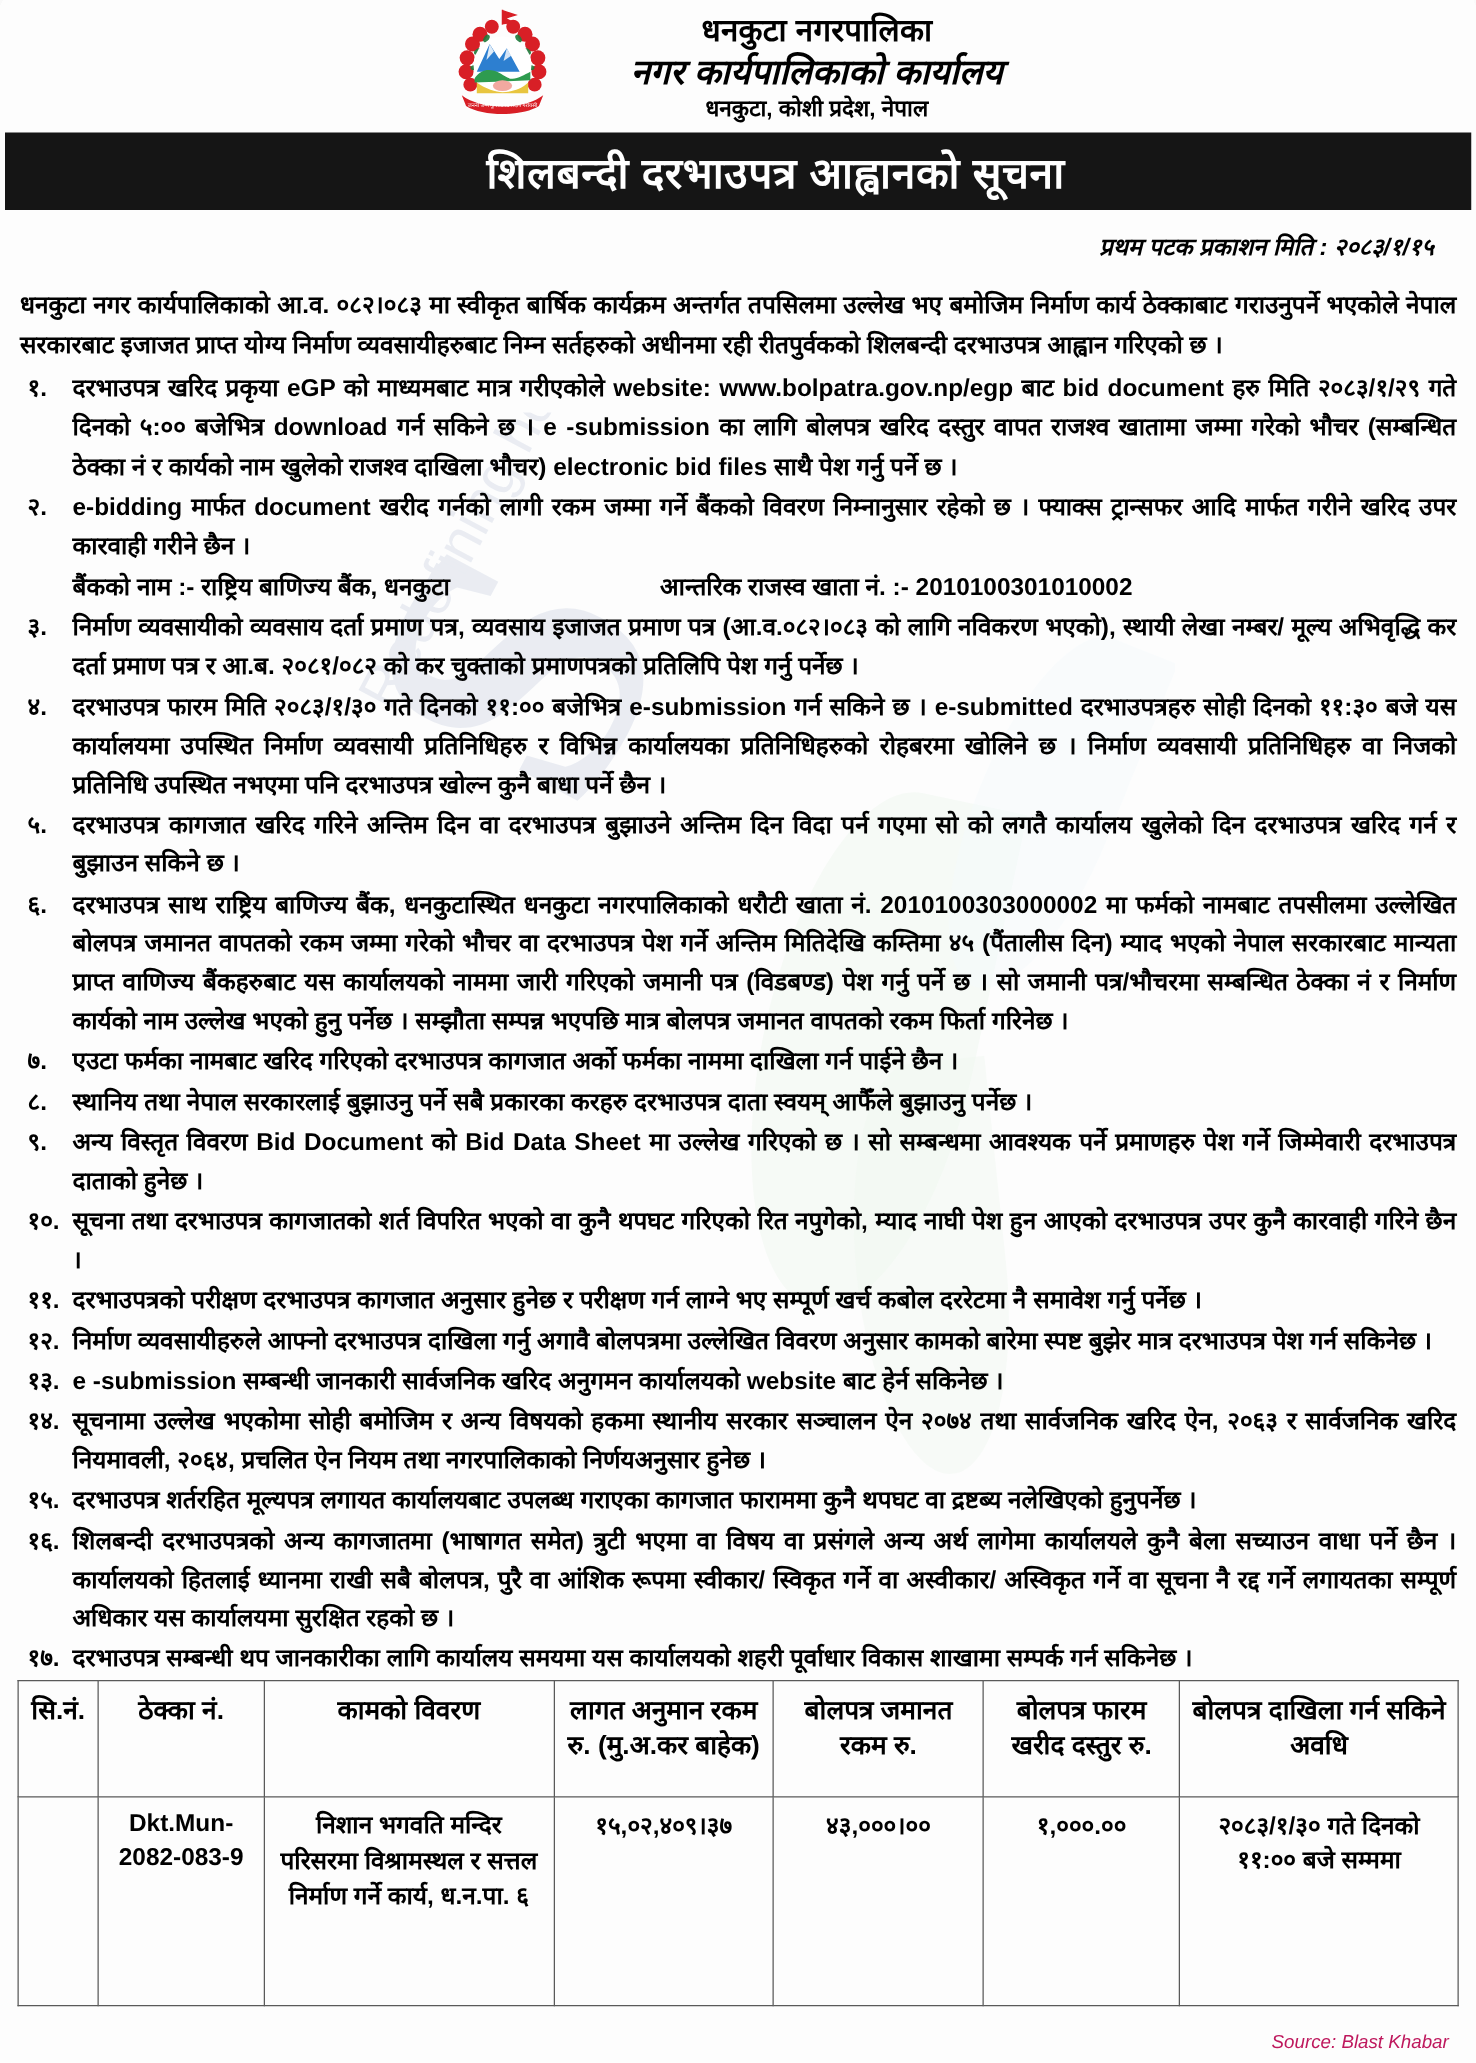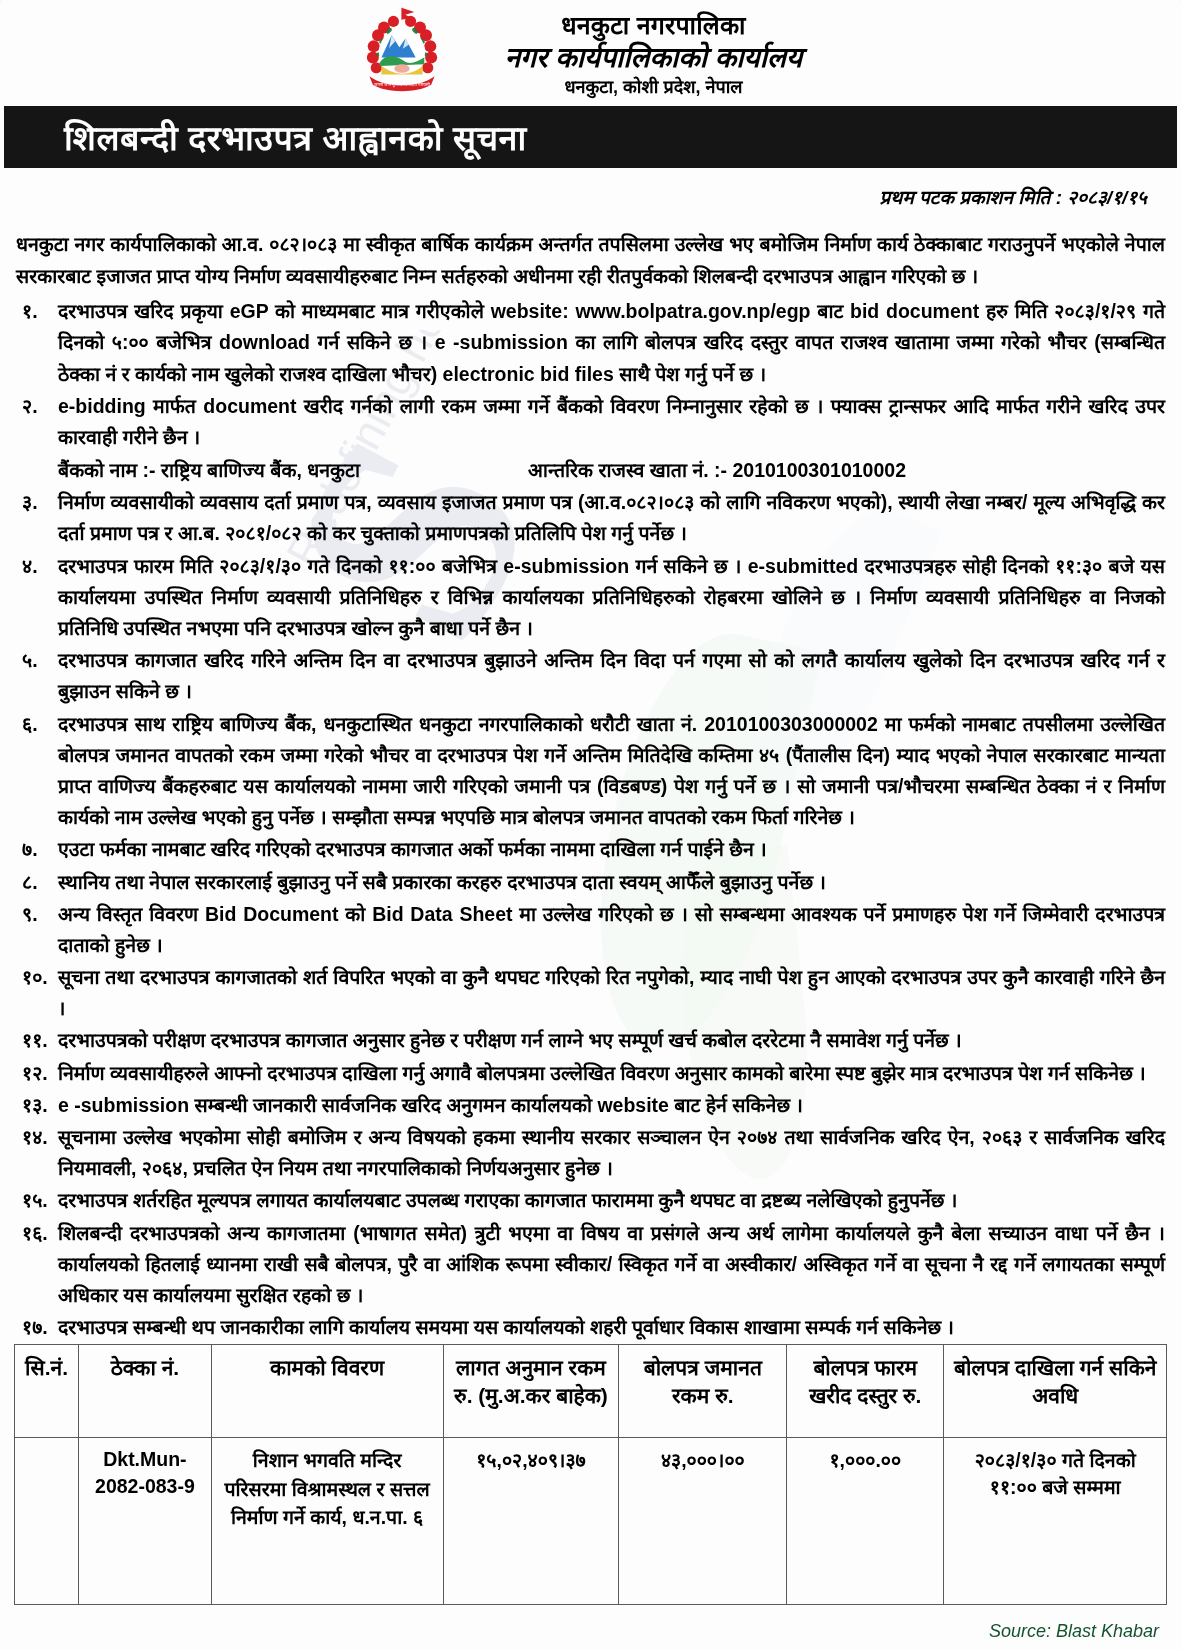--- a/index.html
+++ b/index.html
@@ -63,21 +63,21 @@
   }
   .emblem{width:86px;height:96px;flex:0 0 auto;margin-left:-20px;}
   .org-block{text-align:center;line-height:1.24;}
   .org-l1{font-size:25px;font-weight:bold;font-family:Liberation Sans, sans-serif;letter-spacing:.2px;}
   .org-l2{font-size:28px;font-weight:bold;font-style:italic;font-family:"Liberation Sans",sans-serif;}
   .org-l3{font-size:18px;font-weight:bold;font-family:Liberation Sans, sans-serif;}
 
   .title-bar{
     position:relative;z-index:3;
     background:#151515;color:#fff;
-    height:62px;display:flex;align-items:center;justify-content:flex-start;
+    height:62px;display:flex;align-items:center;justify-content:center;
     margin:0 4px;
   }
   .title-bar .t{
     font-size:34px;font-weight:bold;letter-spacing:.5px;
     font-family:"Liberation Sans",sans-serif;
     padding-left:60px;
   }
 
   
   .body-wrap{position:relative;z-index:3;padding:10px 16px 0 16px;}
@@ -125,22 +125,22 @@
     font-size:21px;font-weight:600;text-align:center;height:76px;
   }
   table.tender td{font-size:19.5px;font-weight:600;text-align:center;height:150px;}
   td.desc{text-align:justify;font-size:19px;line-height:1.45;}
   td.contract{font-family:"Liberation Serif",serif;font-weight:400;font-size:21px;line-height:1.35;}
   col.c1{width:62px;} col.c2{width:128px;} col.c3{width:224px;}
   col.c4{width:170px;} col.c5{width:162px;} col.c6{width:152px;} col.c7{width:215px;}
 
   .source{
     position:absolute;right:22px;bottom:8px;z-index:4;
-    font-style:italic;font-size:18px;
-    font-family:"Liberation Sans",sans-serif;color:#14532d;text-align:right;
+    font-style:italic;font-size:15px;
+    font-family:"Liberation Sans",sans-serif;color:#be185d;text-align:right;
   }
 </style>
 </head>
 <body>
 
 <div class="page">
 
   <div class="paper-shade"></div>
 
   <div class="watermark">

